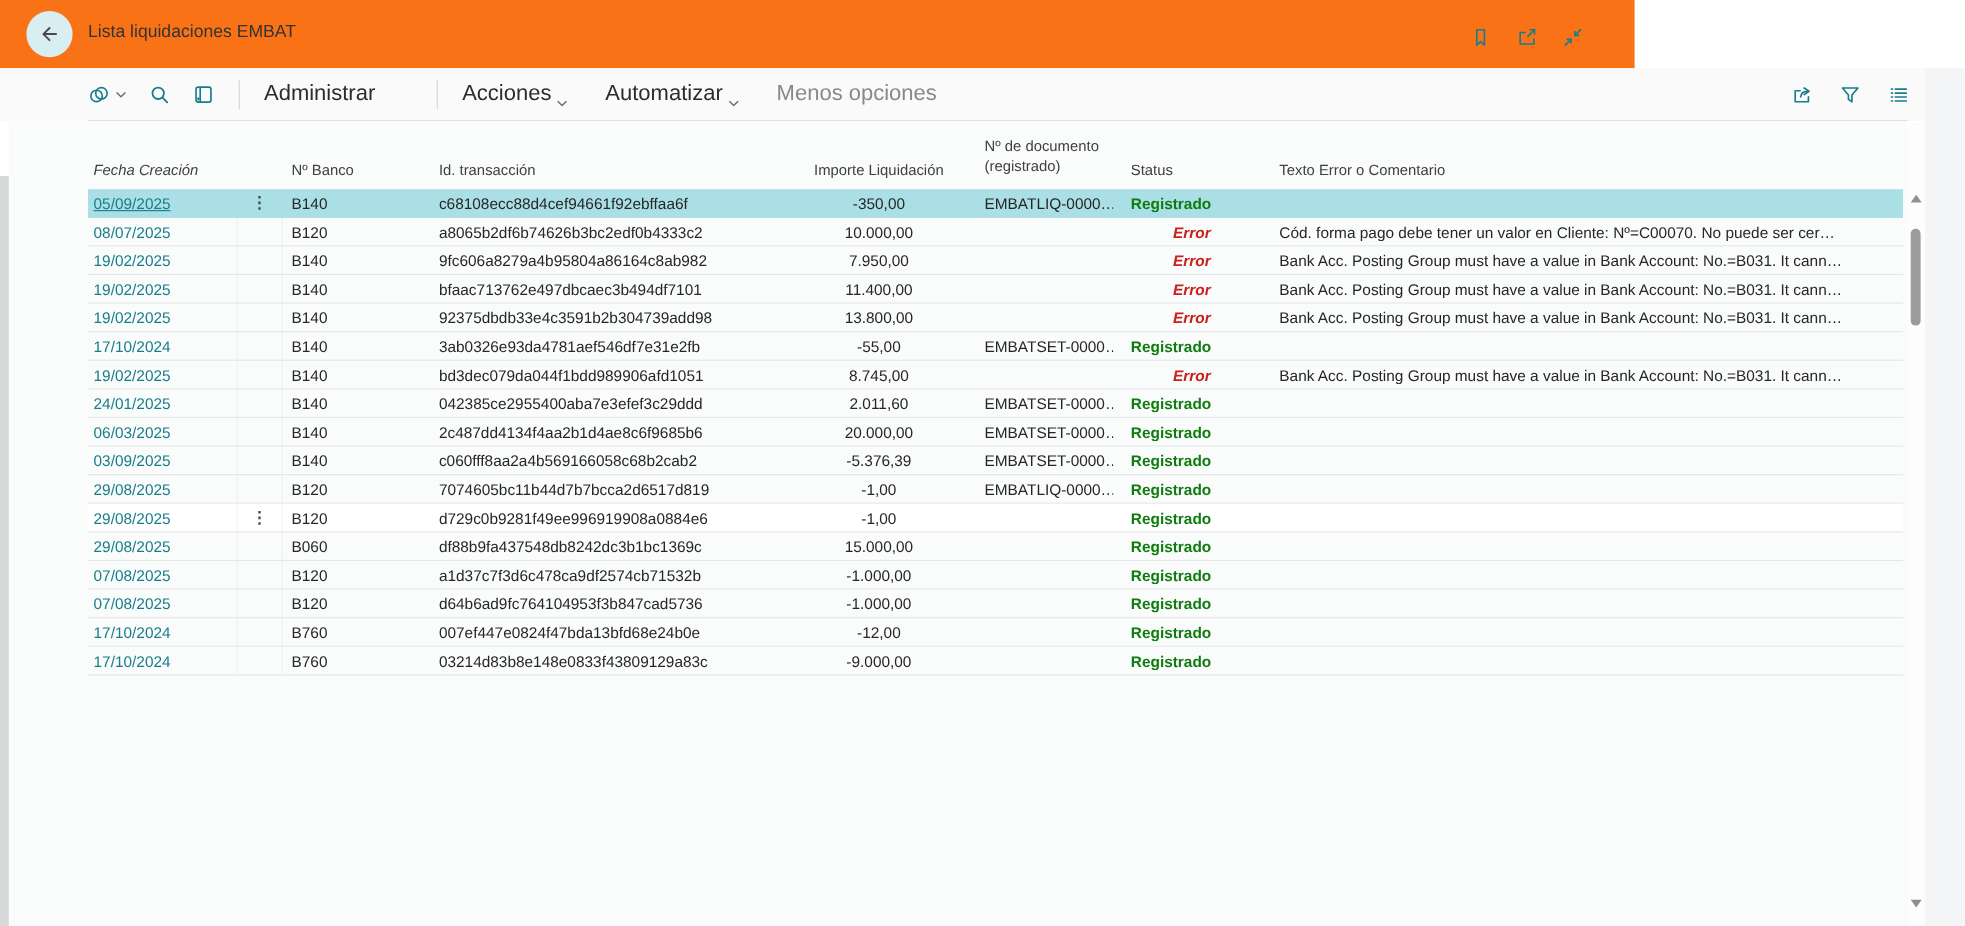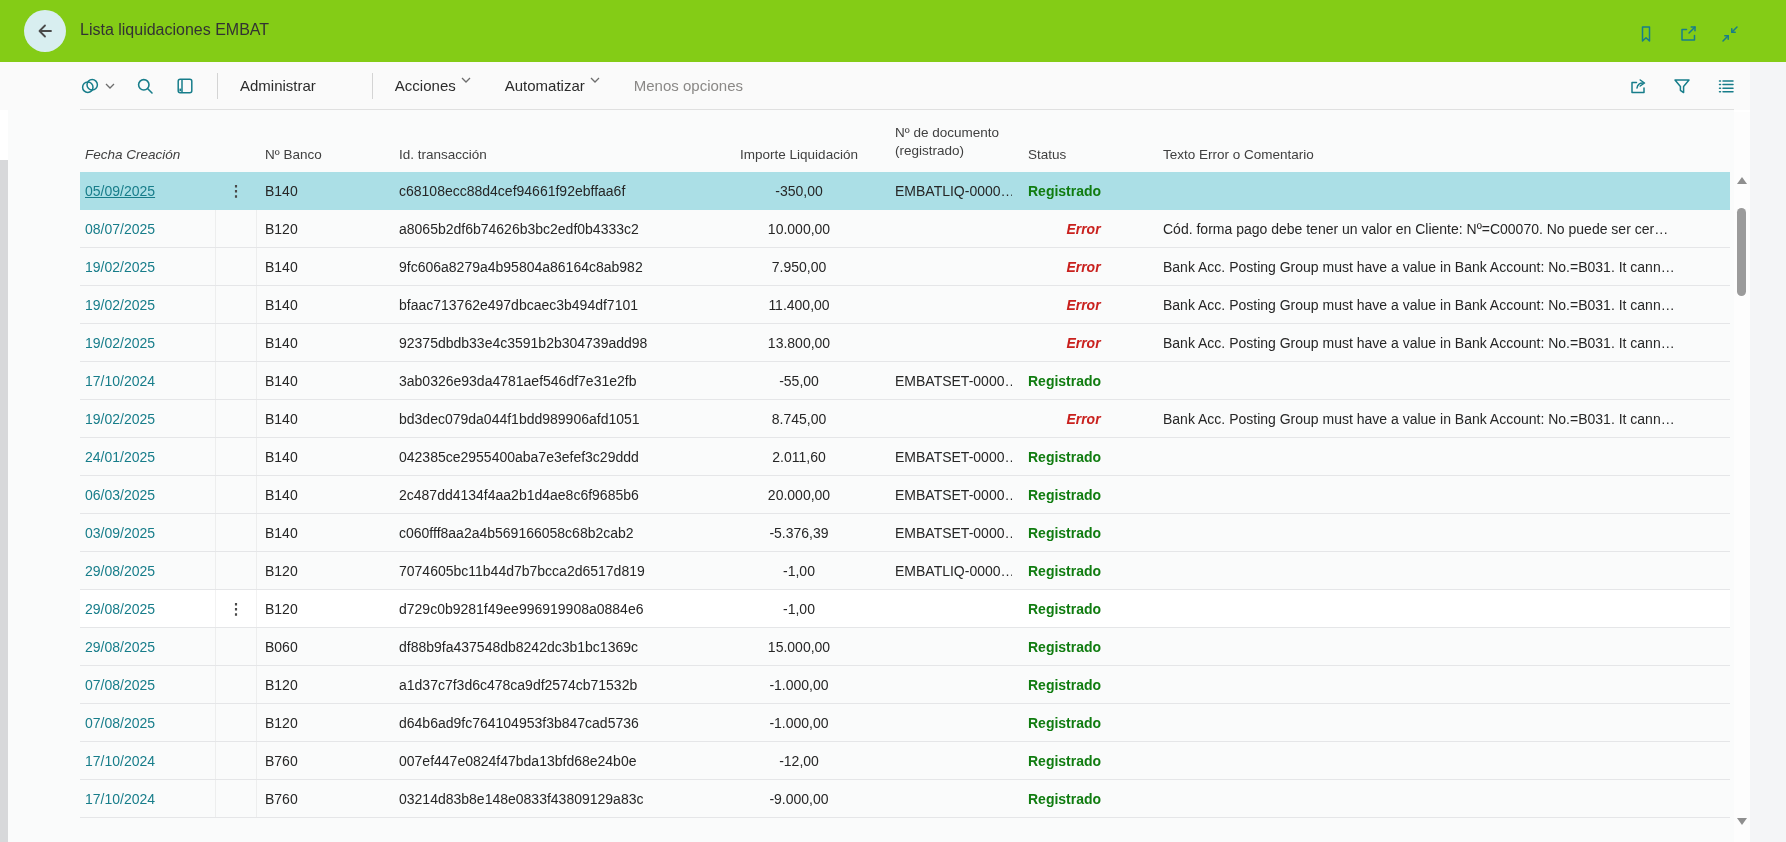--- a/index.html
+++ b/index.html
@@ -8,57 +8,57 @@
     --success:#107c10;
     --error:#c9211e;
     --backbg:#d8eef0;
   }
   *{margin:0;padding:0;box-sizing:border-box;}
   html,body{width:1786px;height:842px;overflow:hidden;background:#fff;
     font-family:"Liberation Sans",sans-serif;}
   .app{position:absolute;inset:0;}
 
   
-  .topbar{position:absolute;top:0;left:0;width:1786px;height:62px;background:#84cc16;}
+  .topbar{position:absolute;top:0;left:0;width:1486px;height:62px;background:#f97316;}
   .back-btn{position:absolute;left:24px;top:10px;width:42px;height:42px;border-radius:50%;
     background:var(--backbg);display:flex;align-items:center;justify-content:center;cursor:pointer;}
   .page-title{position:absolute;left:80px;top:21px;font-size:16px;color:#333;}
   .top-icons{position:absolute;top:24px;right:46px;display:flex;gap:22px;color:var(--accent);}
   .top-icons .icn{width:20px;height:20px;cursor:pointer;}
 
   
   .toolbar{position:absolute;top:62px;left:0;width:1750px;height:48px;background:#fafafa;}
   .toolbar::after{content:'';position:absolute;left:80px;width:1654px;bottom:0;height:1px;background:#e0e0e0;}
   .tb-inner{position:absolute;left:80px;right:14px;top:0;height:47px;display:flex;align-items:center;}
   .tb-icons{display:flex;align-items:center;gap:20px;color:var(--accent);}
   .icn{width:20px;height:20px;display:block;}
   .chev{width:10px;height:6px;display:inline-block;margin-left:5px;}
   .vdiv{width:1px;height:26px;background:#d4d4d4;margin:0 22px;}
-  .menu-item{font-size:15px;color:#2b2b2b;margin-right:34px;display:flex;align-items:flex-start;cursor:pointer;white-space:nowrap;}
+  .menu-item{font-size:20px;color:#2b2b2b;margin-right:34px;display:flex;align-items:flex-end;cursor:pointer;white-space:nowrap;}
   .menu-item.muted{color:#8a8886;}
   .tb-right{margin-left:auto;display:flex;gap:24px;color:var(--accent);}
   .tb-right .icn{cursor:pointer;}
 
   
   .left-strip{position:absolute;left:0;top:160px;width:8px;height:682px;background:#d7d8da;}
   .right-strip{position:absolute;left:1750px;top:62px;width:36px;height:780px;background:#f4f5f7;}
   .content-bg{position:absolute;left:8px;top:110px;width:1726px;height:732px;background:#fafbfb;}
 
   
   .grid-cols{display:grid;grid-template-columns:135px 42px 134px 328px 160px 133px 135px 1fr;}
   .thead{position:absolute;top:110px;left:80px;width:1650px;height:62px;align-items:end;
     color:#404040;font-size:13.5px;}
   .hc{padding:0 8px 10px 8px;white-space:nowrap;overflow:hidden;cursor:pointer;}
   .hc-date{padding-left:5px;font-style:italic;}
   .hc-amount{text-align:center;}
   .hc-doc,.hc-status,.hc-comment{padding-left:16px;}
   .hc-doc{display:flex;flex-direction:column;line-height:1.35;padding-bottom:12px;}
 
   .tbody{position:absolute;top:172px;left:80px;width:1650px;}
-  .trow{height:38px;align-items:center;background:transparent;border-bottom:1px solid #e5e6e8;cursor:pointer;}
+  .trow{height:26px;align-items:center;background:transparent;border-bottom:1px solid #e5e6e8;cursor:pointer;}
   .trow.hovered{background:#fff;}
   .trow.selected{background:var(--selbg);border-bottom-color:var(--selbg);}
   .c{padding:0 8px;white-space:nowrap;overflow:hidden;font-size:14px;color:#262626;}
   .c-date{padding-left:5px;}
   .datelink{color:var(--accent);text-decoration:none;}
   .trow.selected .datelink{text-decoration:underline;}
   .c-menu{height:100%;display:flex;align-items:center;justify-content:center;
     border-left:1px solid rgba(0,0,0,.05);border-right:1px solid rgba(0,0,0,.05);}
   .trow.selected .c-menu{border-color:transparent;}
   .dots{color:#4a4a4a;font-size:15px;font-weight:bold;line-height:1;cursor:pointer;}

